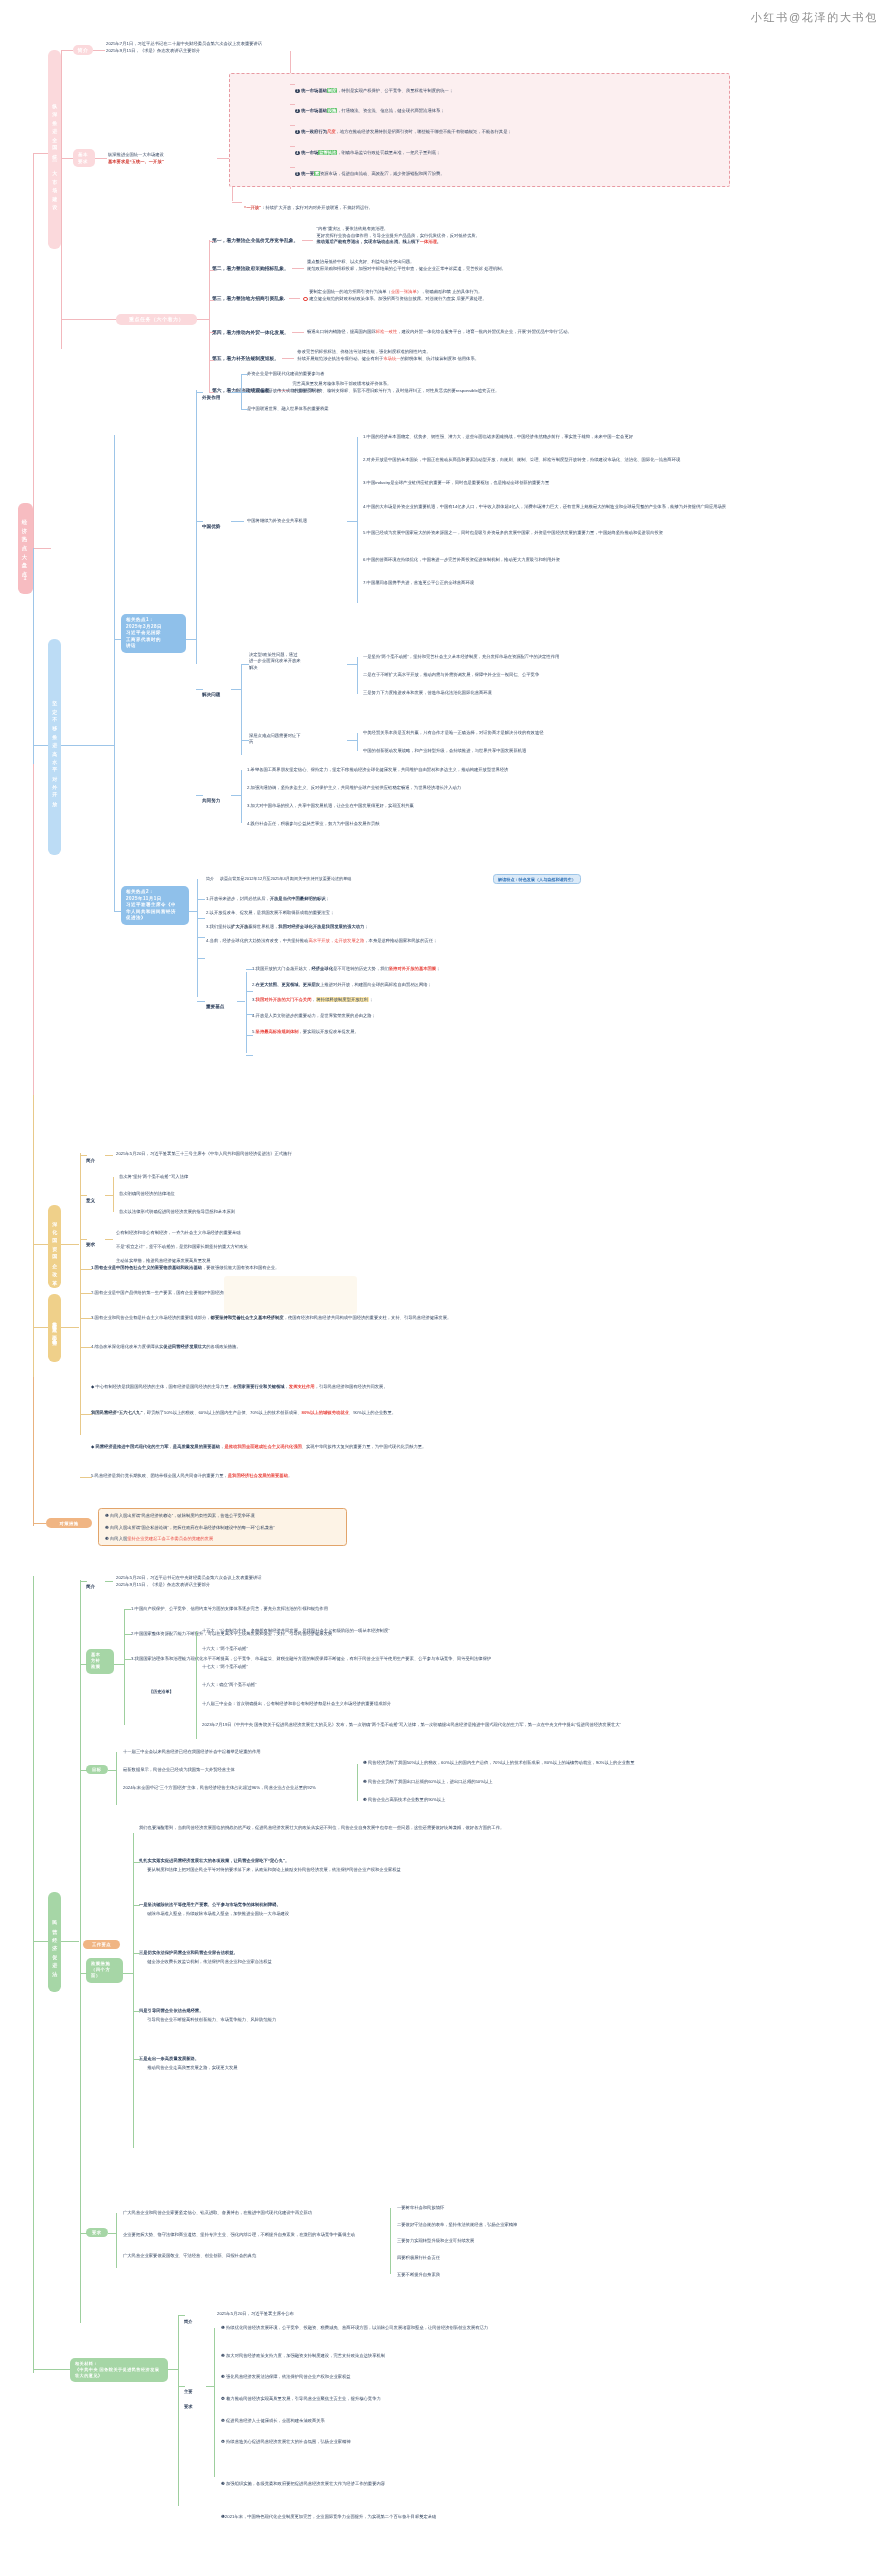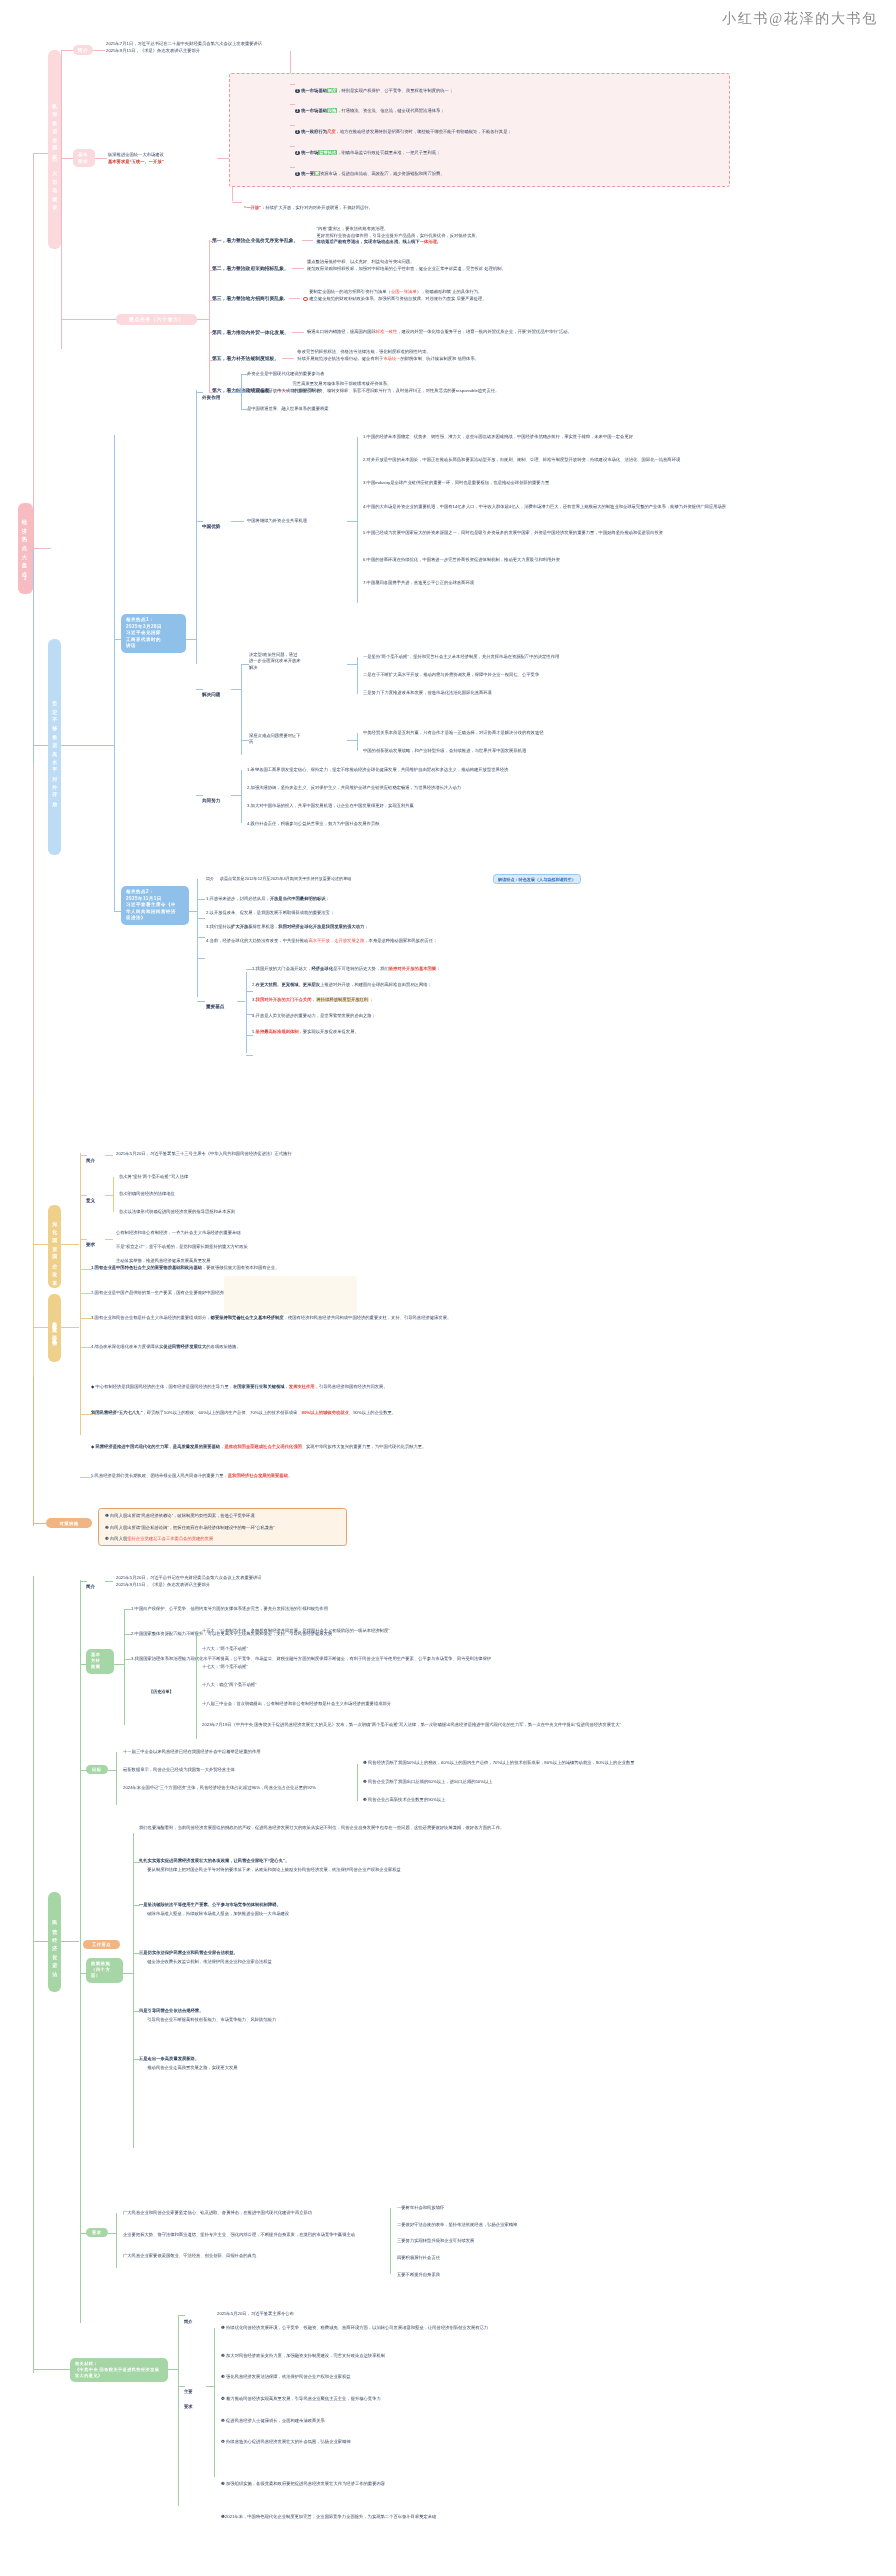--- a/index.html
+++ b/index.html
@@ -7,22 +7,22 @@
   body {
     width: 896px; height: 2576px;
     background: #ffffff;
     font-family: "Liberation Sans", "DejaVu Sans", sans-serif;
     color: #2c3e5a;
     position: relative;
     overflow: hidden;
   }
   .watermark {
     position: absolute; top: 10px; right: 18px;
-    font-size: 14px; color: #8b8b8b; letter-spacing: 1.7px;
-    font-family: Liberation Serif, serif;
+    font-size: 11px; color: #8b8b8b; letter-spacing: 1.7px;
+    font-family: Liberation Sans, sans-serif;
   }
 
   
   .node { position: absolute; }
   .txt  { font-size: 4.3px; line-height: 1.55; white-space: nowrap; }
   .txt.b{ font-weight: bold; }
   .lbl  { font-size: 4.6px; font-weight: bold; white-space: nowrap; }
 
   
   .cap-v {

